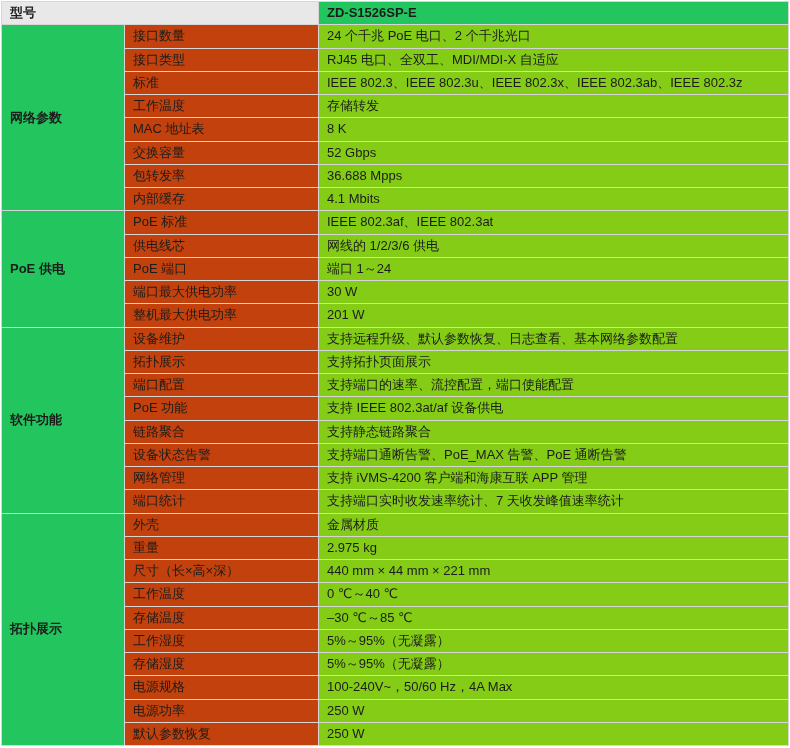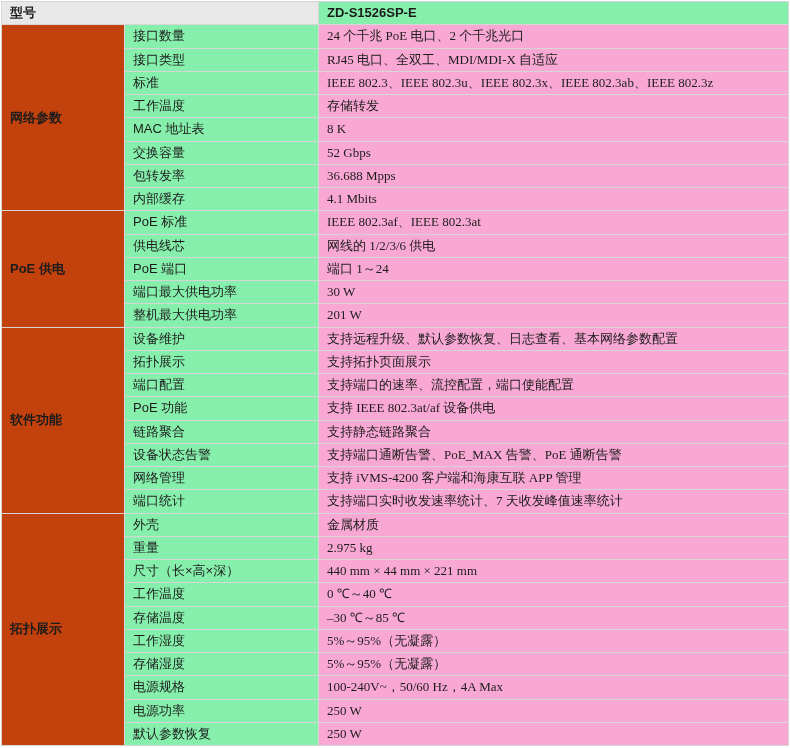--- a/index.html
+++ b/index.html
@@ -27,43 +27,42 @@
     border: 1px solid #d6d6d6;
     font-size: 13px;
     color: #1c1c1c;
     padding: 2px 8px;
     line-height: 1.25;
     white-space: nowrap;
     overflow: hidden;
     vertical-align: middle;
   }
   td.cat {
-    background: #c2410c;
+    background: #22c55e;
     font-weight: 700;
     padding-left: 11px;
   }
   td.head-label {
     background: #e8e8e8;
     font-weight: 700;
     padding-left: 11px;
   }
   td.head-value {
-    background: #86efac;
+    background: #22c55e;
     font-weight: 700;
     padding-left: 8px;
     margin-top: 31px;
   }
   td.param {
-    background: #86efac;
+    background: #c2410c;
     padding-left: 11px;
   }
   td.value {
-    background: #f9a8d4;
+    background: #84cc16;
     padding-left: 8px;
-    font-family: Liberation Serif, serif;
   }
 </style>
 </head>
 <body>
 
 <div class="spec-wrap">
   <table class="spec">
     <colgroup>
       <col style="width:123px">
       <col style="width:194px">

